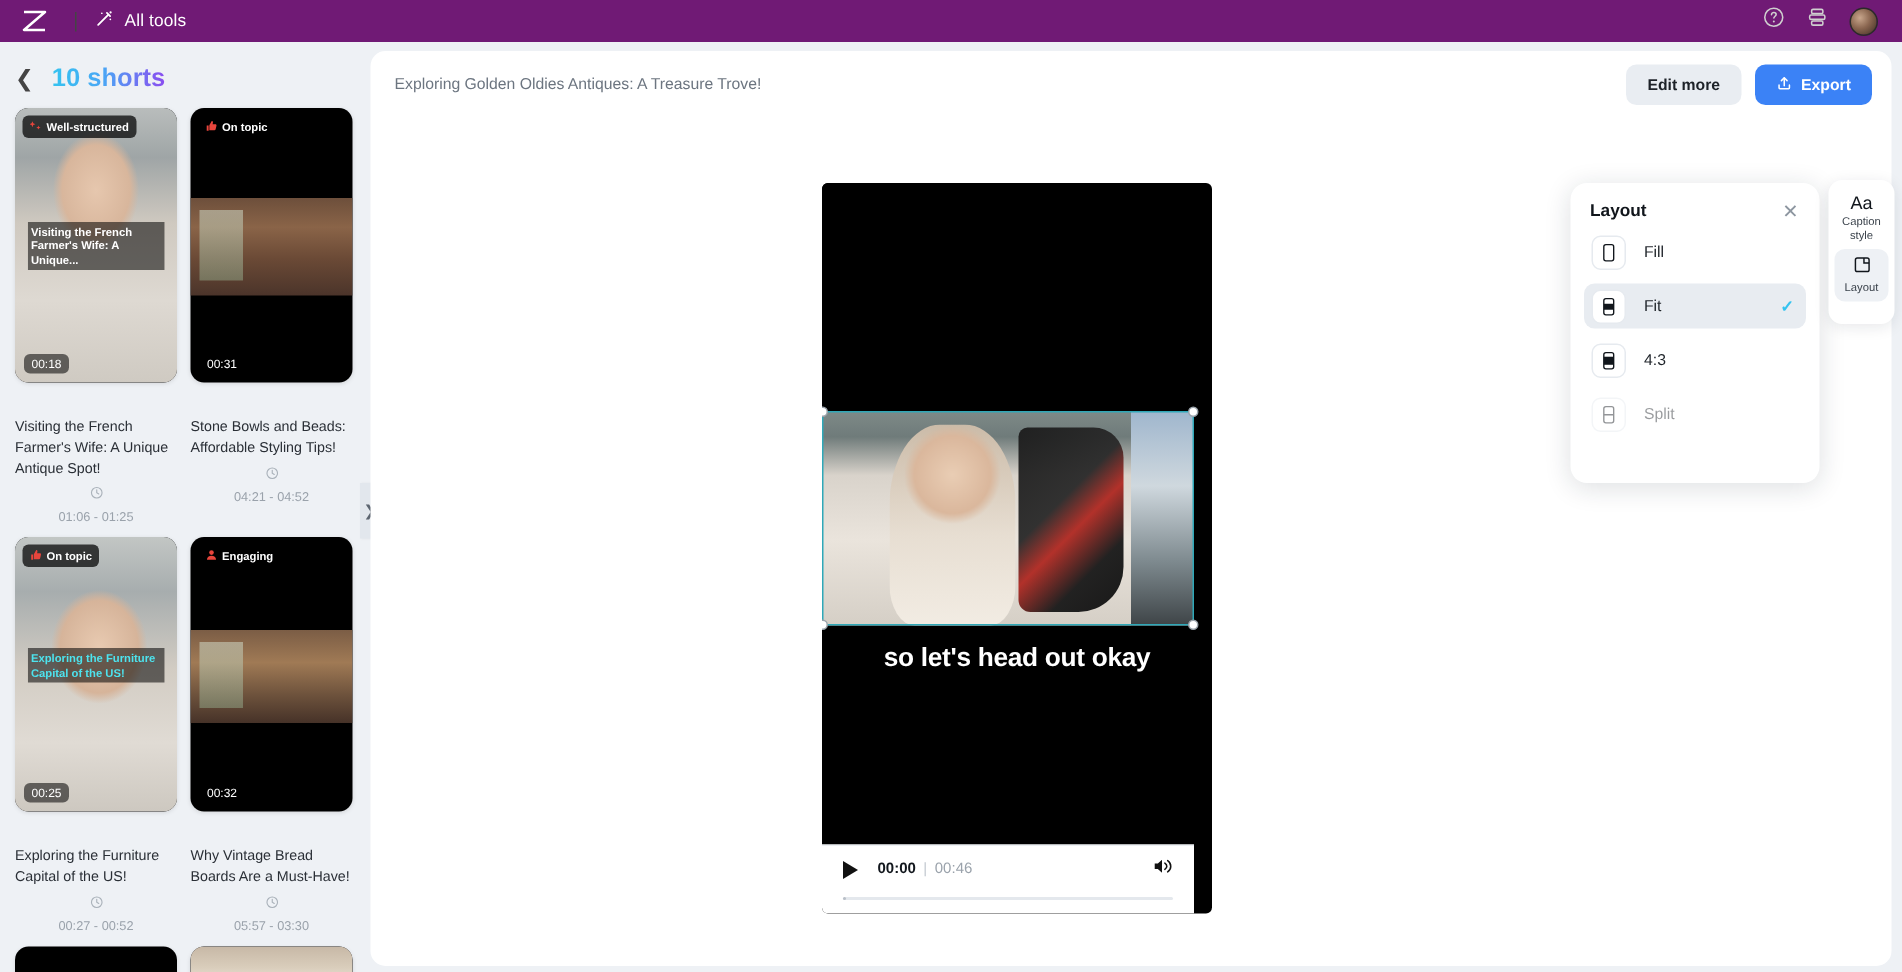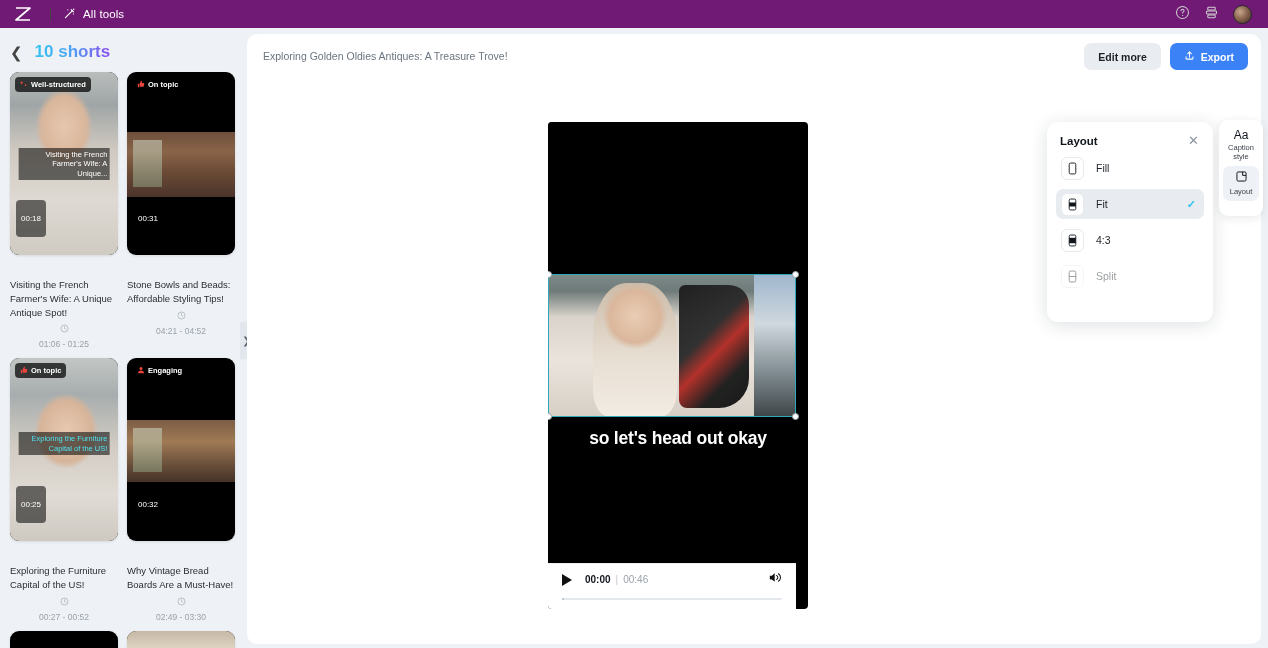--- a/index.html
+++ b/index.html
@@ -70,27 +70,27 @@
   .ph-hair {
     position: absolute; inset: 0;
     background: linear-gradient(180deg, #c7b8a6 0%, #d9cdbb 30%, #efe7dc 60%, #e3d9cd 100%);
   }
   .badge {
     position: absolute; left: 5px; top: 5px; display: flex; align-items: center; gap: 3px;
     background: rgba(0,0,0,.72); color: #fff; font-size: 7.5px; font-weight: bold;
     padding: 2.5px 5px; border-radius: 4px; white-space: nowrap;
   }
   .dur {
-    position: absolute; left: 6px; bottom: 18px;
+    position: absolute; left: 6px; bottom: 6px;
     background: rgba(0,0,0,.55); color: #fff; font-size: 8px;
-    padding: 14px 5px; border-radius: 4px;
+    padding: 2px 5px; border-radius: 4px;
   }
   .thumb-cap {
     position: absolute; left: 50%; transform: translateX(-50%); top: 76px;
-    width: 84%; text-align: right; font-size: 7.5px; font-weight: normal;
+    width: 84%; text-align: left; font-size: 7.5px; font-weight: bold;
     line-height: 1.25; color: #fff; background: rgba(0,0,0,.55); padding: 2px 2px;
   }
   .thumb-cap.cy { color: #4de3ee; top: 74px; }
   .card-title {
     font-size: 9.5px; color: #2a2f36; line-height: 1.45; margin-top: 23px;
   }
   .card-time {
     display: flex; align-items: center; gap: 4px;
     font-size: 8.5px; color: #9aa2ab; margin-top: 5px; flex-direction: column;
   }
@@ -364,21 +364,21 @@
         <div class="dur">00:32</div>
       </div>
       <div class="card-title">Why Vintage Bread Boards Are a Must-Have!</div>
       <div class="card-time">
         <span>
           <svg width="9" height="9" viewBox="0 0 12 12">
               <circle cx="6" cy="6" r="4.7" fill="none" stroke="#aab2ba" stroke-width="1"></circle>
               <path d="M6 3.4V6l1.8 1.1" fill="none" stroke="#aab2ba" stroke-width="1" stroke-linecap="round"></path>
             </svg>
         </span>
-        <span>02:49 - 03:30</span>
+        <span>05:57 - 03:30</span>
       </div>
     </div>
 
     <div class="card">
       <div class="thumb short"></div>
     </div>
 
     <div class="card">
       <div class="thumb short">
         <div class="ph-hair"></div>

